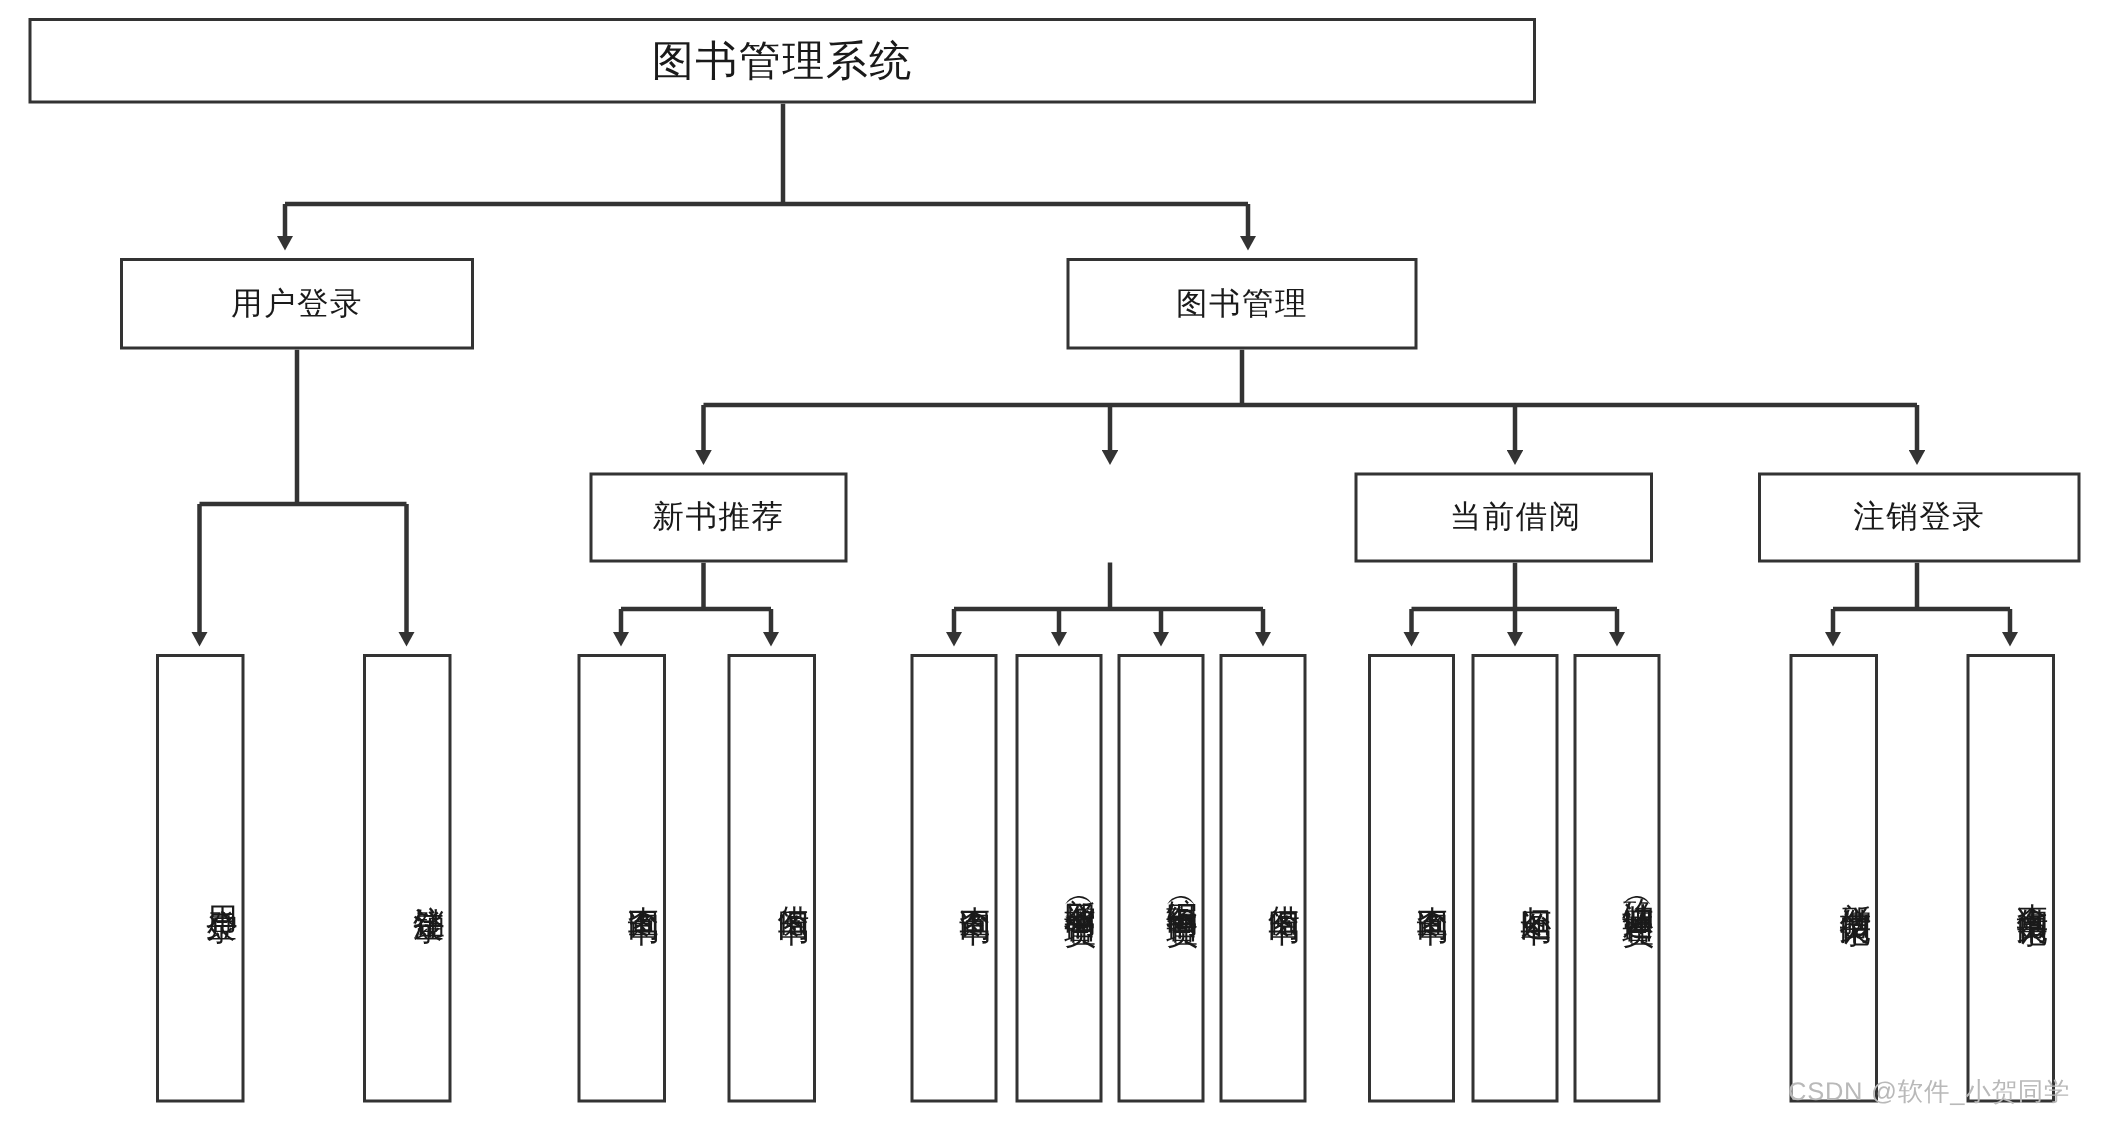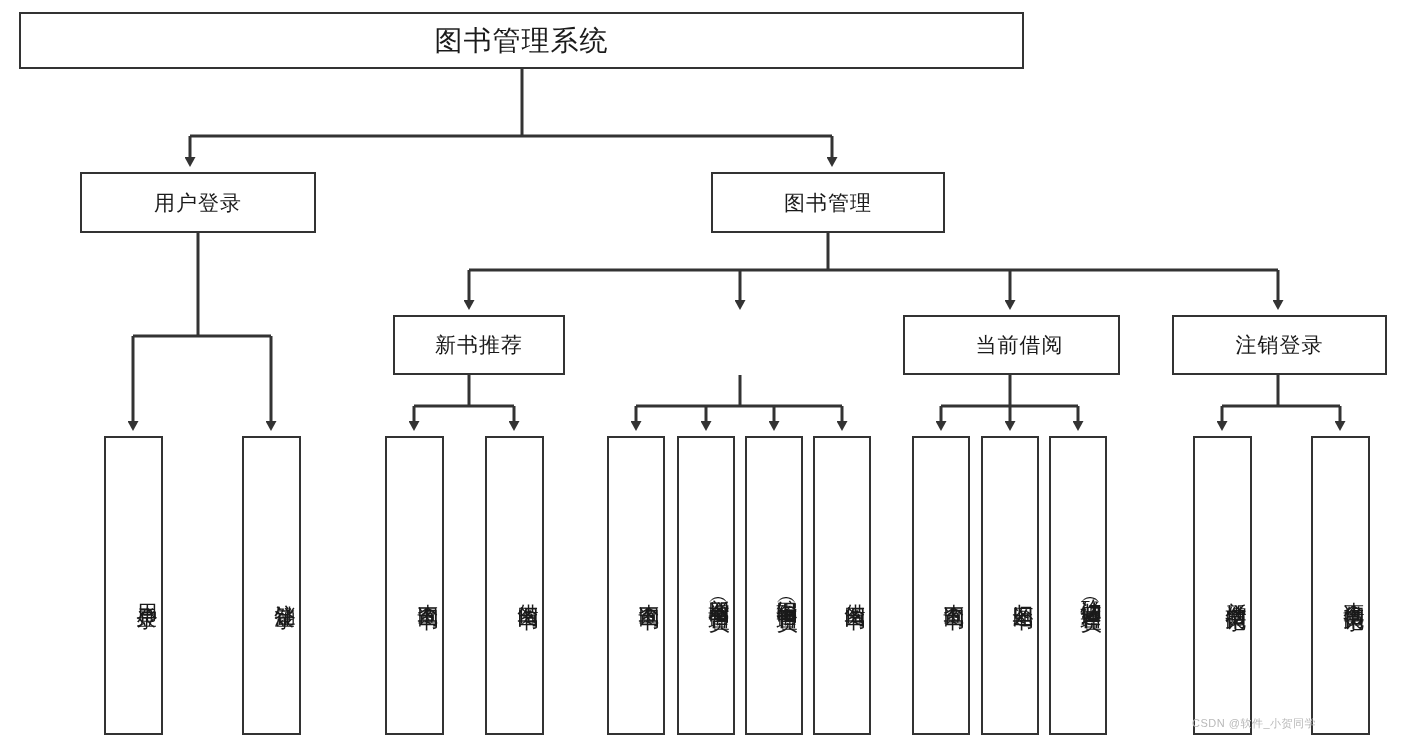--- a/index.html
+++ b/index.html
@@ -54,21 +54,21 @@
   .node.vert > .vtext {
     writing-mode: vertical-rl;
     text-orientation: upright;
     white-space: nowrap;
   }
   .node.root {
     font-size: 28px;
   }
   .watermark {
     position: absolute;
-    font-size: 11px;
+    font-size: 17px;
     color: #b9b9b9;
     white-space: nowrap;
     letter-spacing: 0.5px;
   }
 </style>
 </head>
 <body>
 
 <div id="canvas">
 
@@ -129,21 +129,21 @@
   <div class="node horiz" style="left:80px; top:172px; width:236px; height:61px;">
     <span>用户登录</span>
   </div>
   <div class="node horiz" style="left:711px; top:172px; width:234px; height:61px;">
     <span>图书管理</span>
   </div>
 
   <div class="node horiz" style="left:362px; top:315px; width:172px; height:60px;margin-left:31px;">
     <span>新书推荐</span>
   </div>
-  <div class="node horiz" style="left:903px; top:315px; width:217px; height:60px;padding-left:16px;">
+  <div class="node horiz" style="left:903px; top:315px; width:199px; height:60px;padding-left:16px;">
     <span>当前借阅</span>
   </div>
   <div class="node horiz" style="left:1172px; top:315px; width:215px; height:60px;">
     <span>注销登录</span>
   </div>
 
   <div class="node vert" style="left:104px; top:436px; width:59px; height:299px;">
     <span class="vtext">用户登录</span>
   </div>
   <div class="node vert" style="left:242px; top:436px; width:59px; height:299px;">

